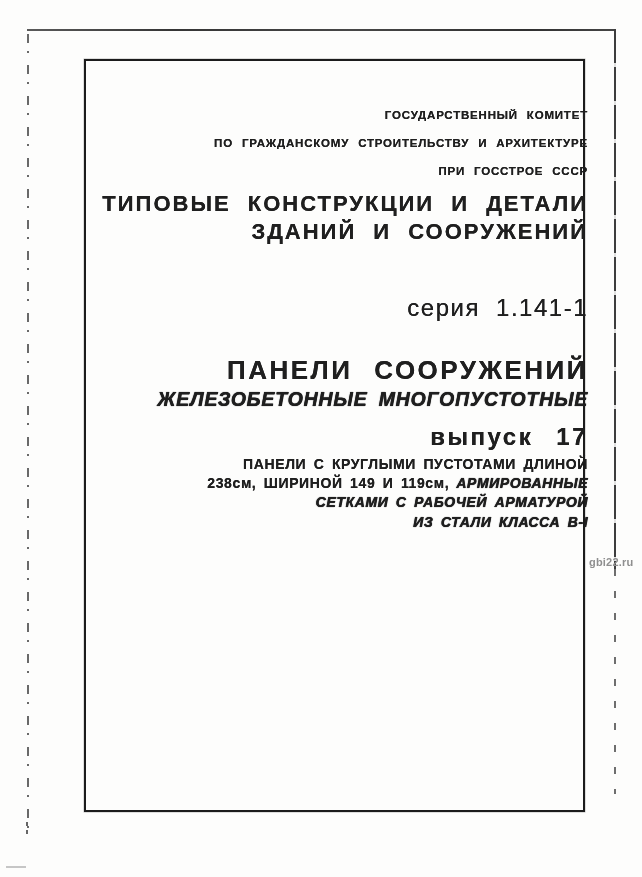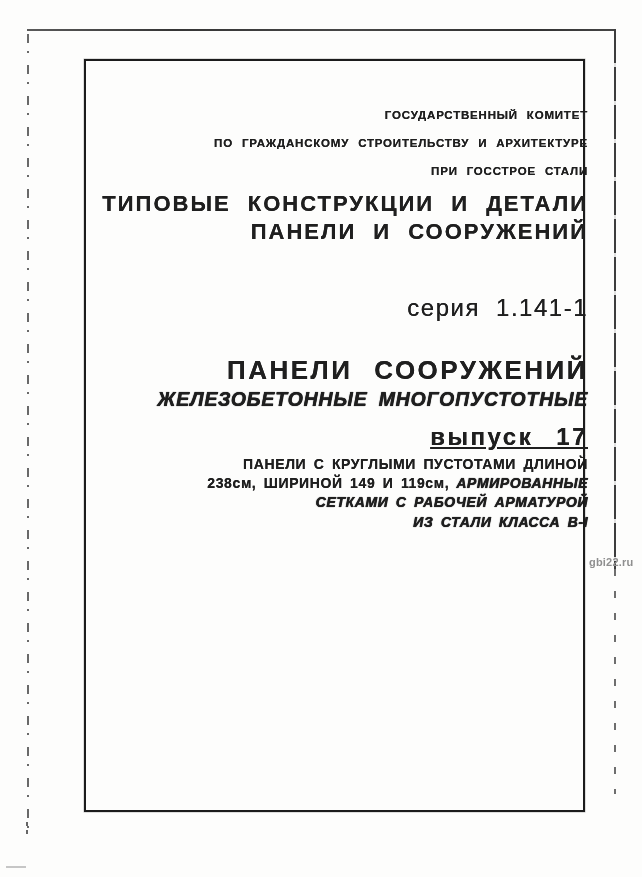--- a/index.html
+++ b/index.html
@@ -79,21 +79,21 @@
   }
   .title-2 {
     position: absolute; top: 375px; width: 100%;
     font-size: 19.5px; font-weight: 700;
     letter-spacing: .8px; word-spacing: 5px;
   }
 
   .issue {
     position: absolute; top: 410px; width: 100%;
     font-size: 24px; font-weight: 700;
-    letter-spacing: 2.5px; word-spacing: 14px; text-decoration: underline;
+    letter-spacing: 2.5px; word-spacing: 14px;
   }
 
   .desc {
     position: absolute; top: 442px; width: 100%;
     font-size: 14px; font-weight: 700; line-height: 19.2px;
     letter-spacing: .6px; word-spacing: 3px;
   }
   .desc .em { margin-left: 7px; }
 
   .watermark {
@@ -114,26 +114,26 @@
   <div class="speck-a"></div>
   <div class="speck-b"></div>
 
   <div class="frame"></div>
 
   <div class="content">
 
     <div class="org ink">
       <div class="line">ГОСУДАРСТВЕННЫЙ КОМИТЕТ</div>
       <div class="line">ПО ГРАЖДАНСКОМУ СТРОИТЕЛЬСТВУ И АРХИТЕКТУРЕ</div>
-      <div class="line">ПРИ ГОССТРОЕ СТАЛИ</div>
+      <div class="line">ПРИ ГОССТРОЕ СССР</div>
     </div>
 
     <div class="doc-type ink">
       <div class="line">ТИПОВЫЕ КОНСТРУКЦИИ И ДЕТАЛИ</div>
-      <div class="line">ПАНЕЛИ И СООРУЖЕНИЙ</div>
+      <div class="line">ЗДАНИЙ И СООРУЖЕНИЙ</div>
     </div>
 
     <div class="series ink">серия 1.141-1</div>
 
     <div class="title-1 ink">ПАНЕЛИ СООРУЖЕНИЙ</div>
     <div class="title-2 heavy">ЖЕЛЕЗОБЕТОННЫЕ МНОГОПУСТОТНЫЕ</div>
 
     <div class="issue ink">выпуск 17</div>
 
     <div class="desc">

